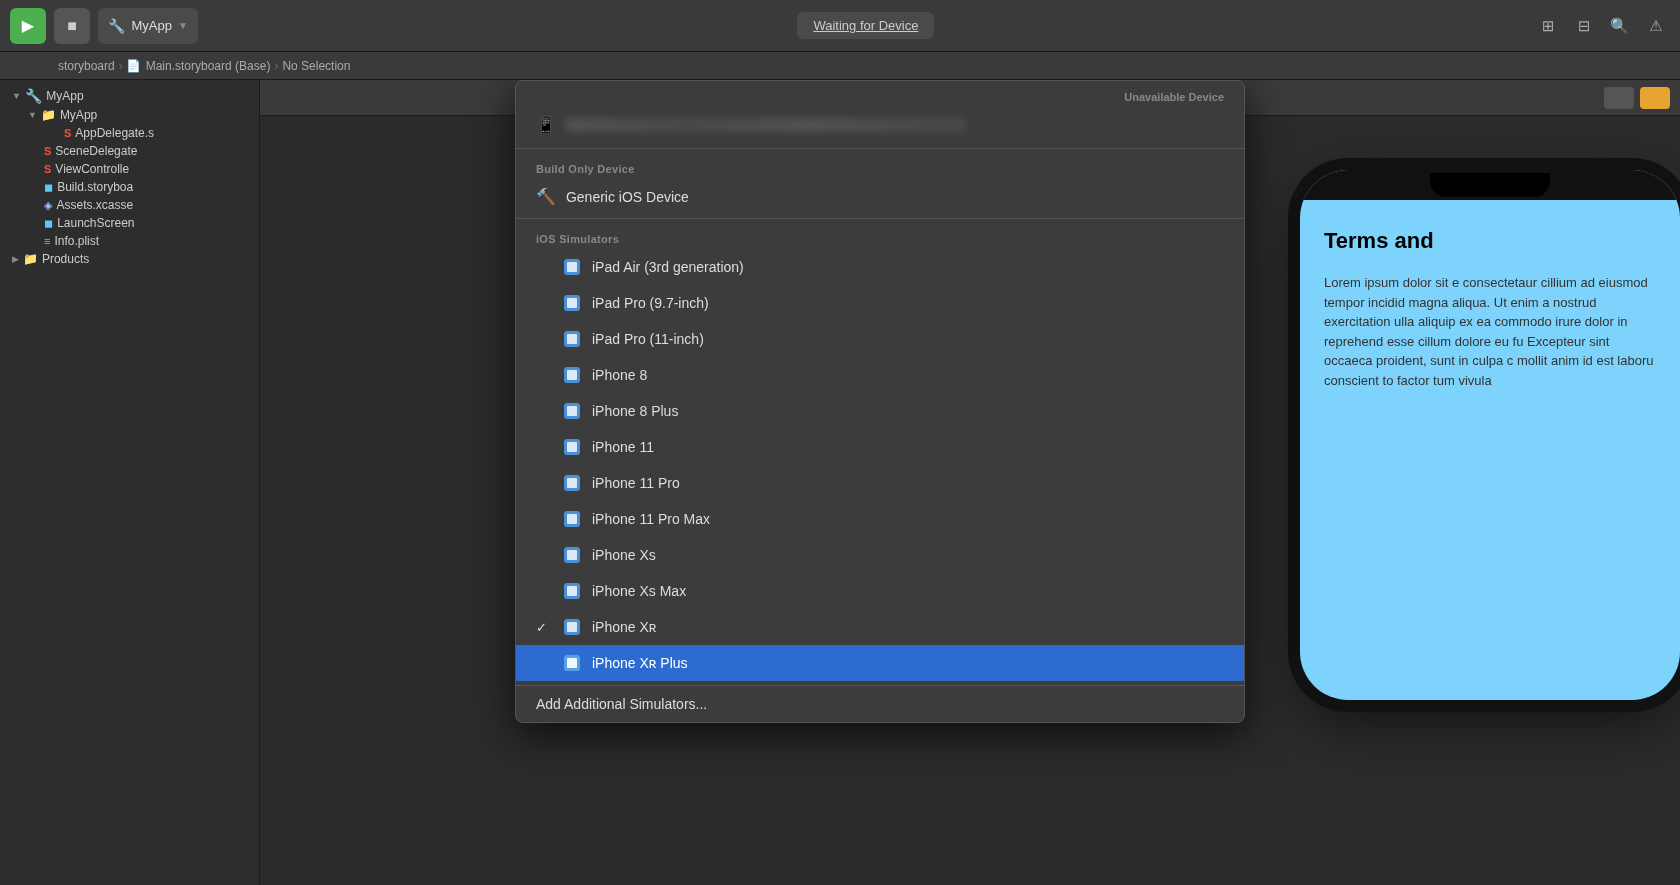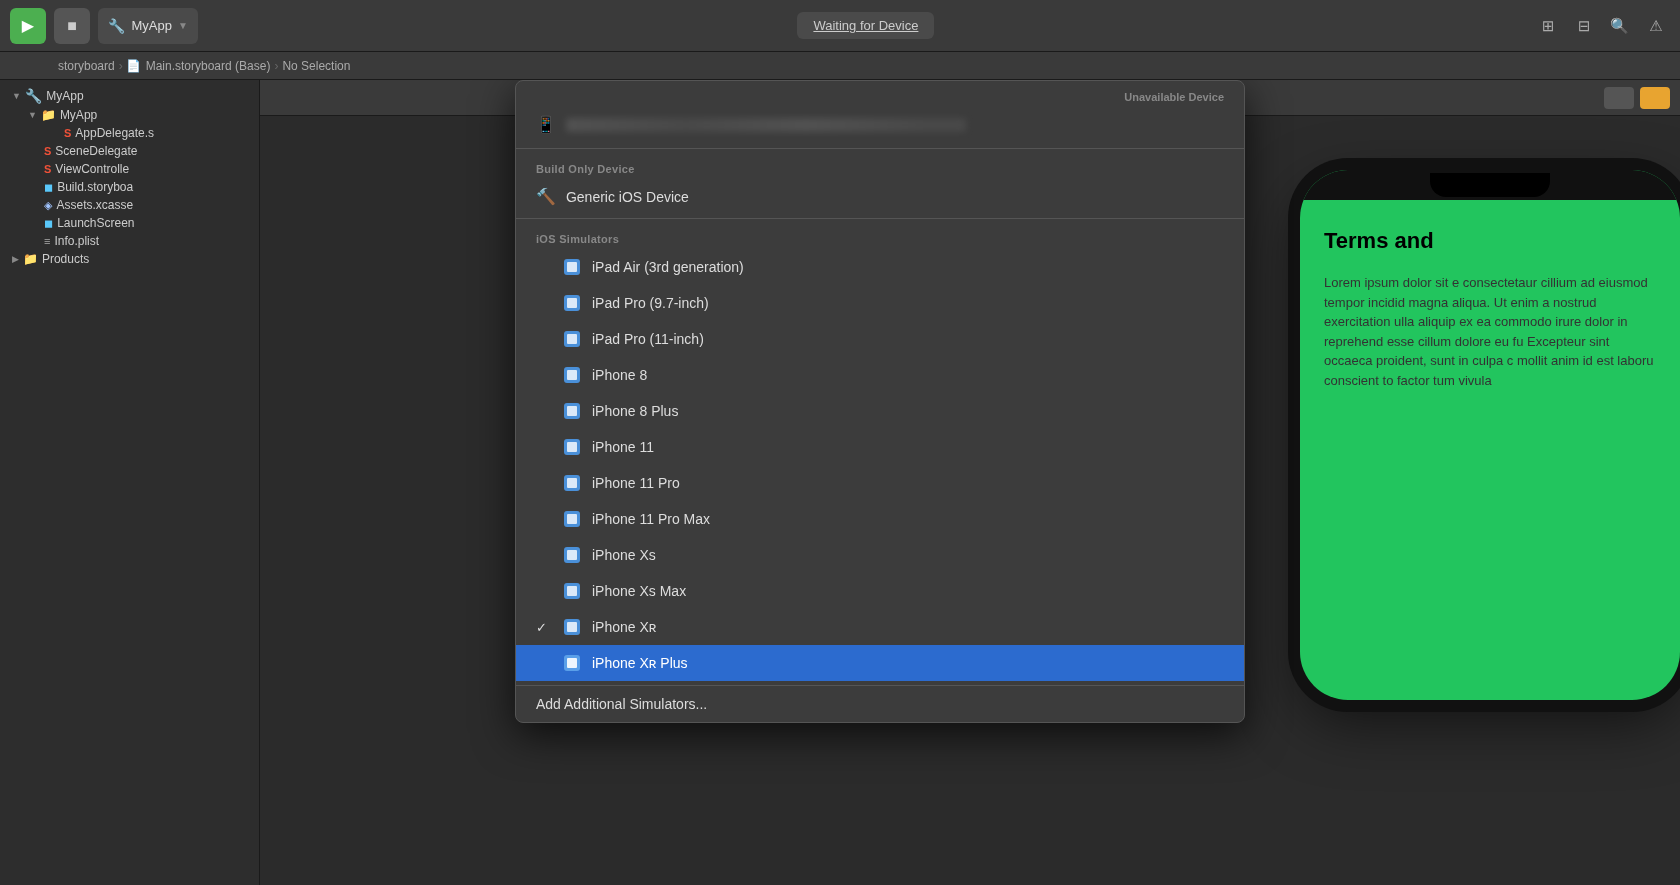--- a/index.html
+++ b/index.html
@@ -145,21 +145,21 @@
     }
     .inspector-toggle.active { background: #e8a430; }
 
     
     .iphone-preview {
       position: absolute;
       top: 50px;
       left: 50%;
       transform: translateX(-50%);
       width: 380px;
-      background: #22c55e;
+      background: #7dd3fc;
       border-radius: 48px;
       box-shadow: 0 0 0 12px #111, 0 20px 60px rgba(0,0,0,0.6);
       overflow: hidden;
     }
     .iphone-notch {
       background: #111;
       height: 30px;
       display: flex;
       align-items: center;
       justify-content: center;

